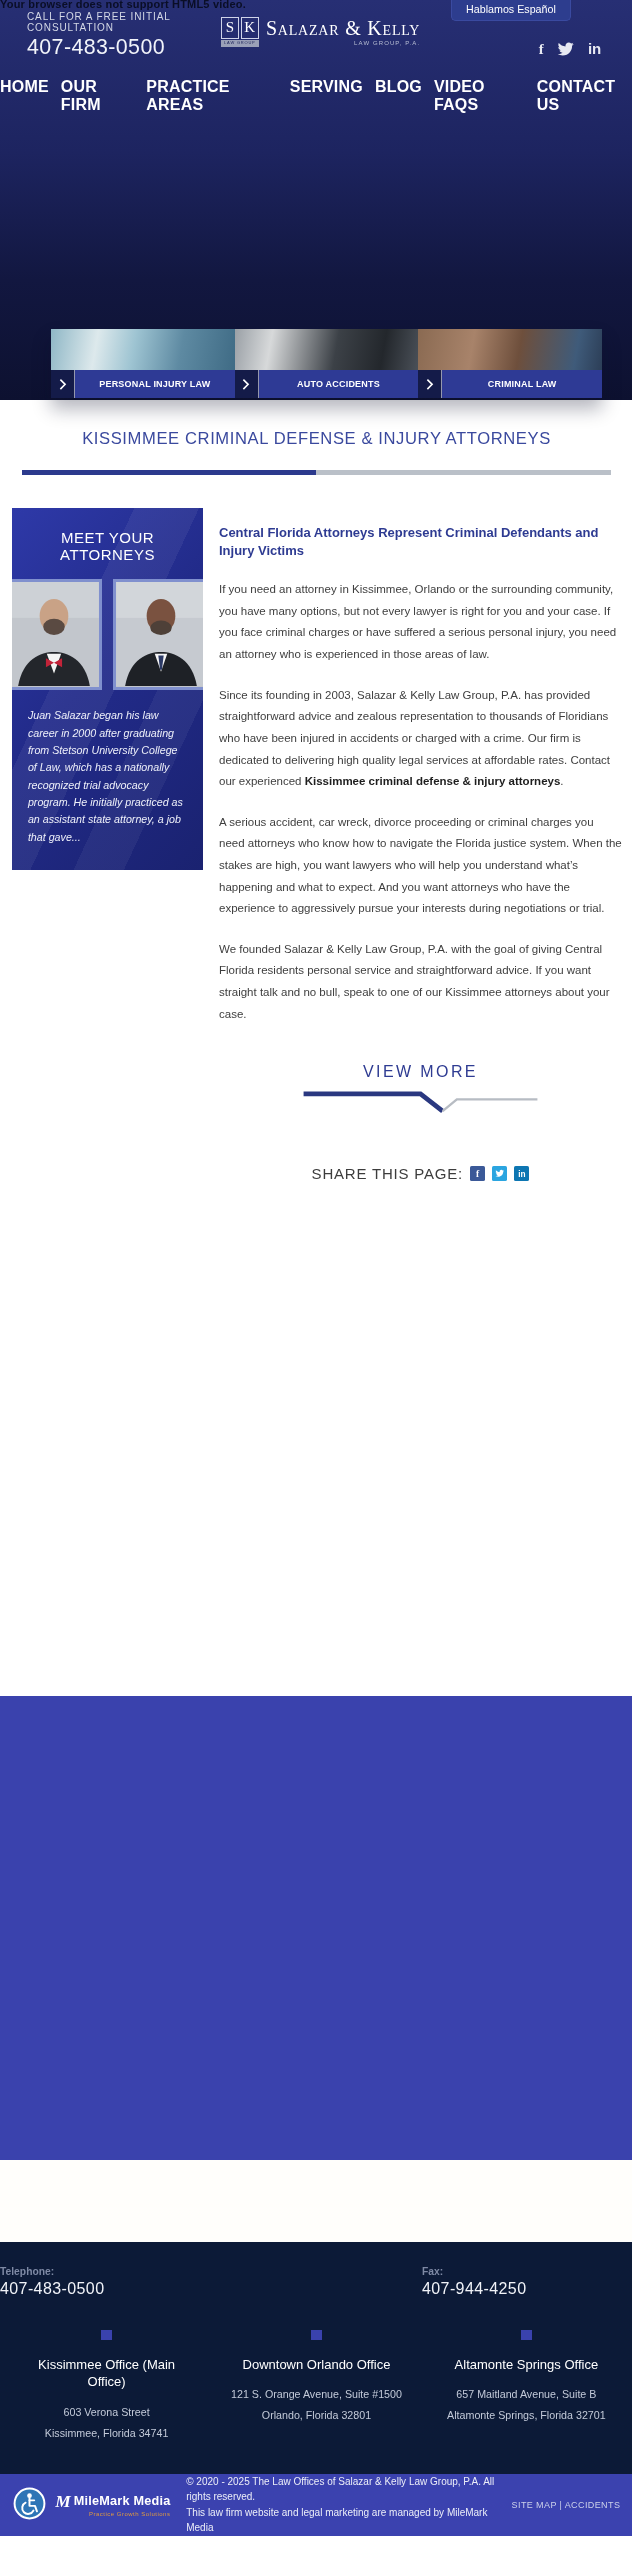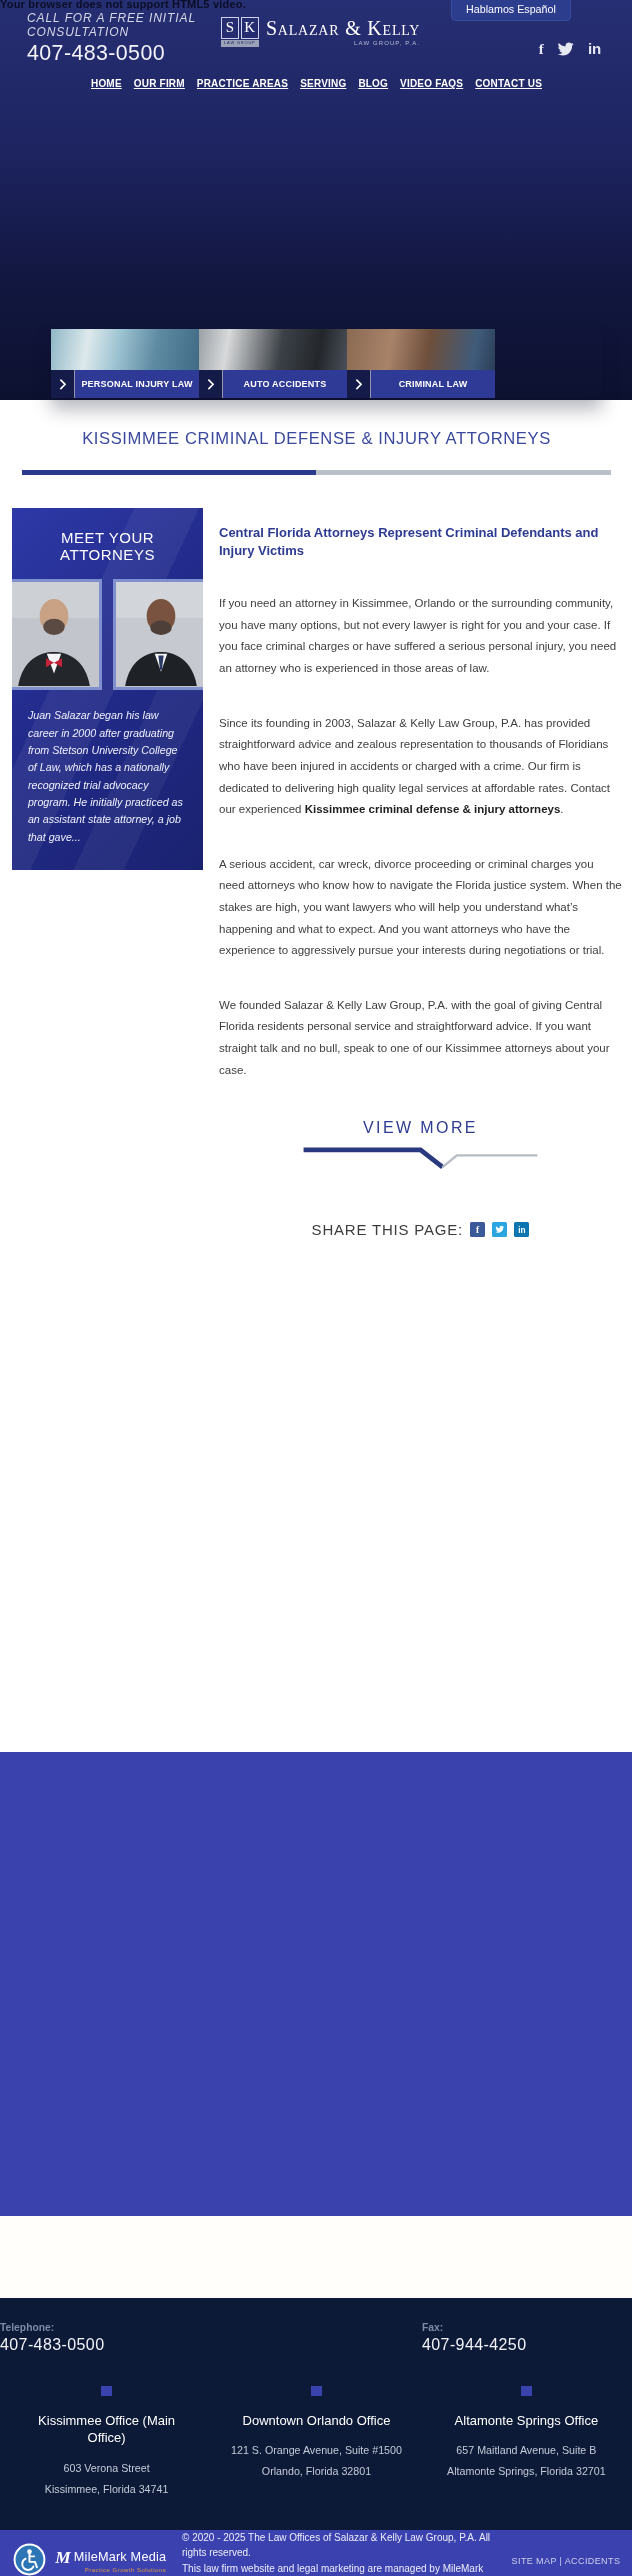--- a/index.html
+++ b/index.html
@@ -27,21 +27,21 @@
     position:absolute; top:0; right:62px;
     background:#2d3d8e; color:#fff; border:0.8px solid #3a4aa0; border-top:none;
     font-size:10.7px; padding:3.2px 14.2px 4.7px; border-radius:0 0 4.7px 4.7px; cursor:pointer;
   }
   .header-row {
     position:absolute; top:11px; left:0; right:0;
     display:flex; justify-content:space-between; align-items:flex-start;
     padding:0 27px;
   }
   .contact-block { width:174px; }
-  .call-label { font-size:12px; letter-spacing:0.9px; color:#d4d8e6;font-style:italic; }
+  .call-label { font-size:10px; letter-spacing:0.9px; color:#d4d8e6; }
   .phone-big { font-size:21.4px; font-weight:300; color:#f2f4fa; margin-top:2.4px; letter-spacing:0.4px; }
 
   .logo { display:flex; align-items:center; gap:7.1px; margin-top:6.3px; }
   .sk-boxes { display:flex; flex-direction:column; align-items:center; }
   .sk-row { display:flex; gap:1.6px; }
   .sk-box {
     width:18px; height:21.4px; border:0.8px solid #cfd3e8;
     display:flex; align-items:center; justify-content:center;
     font-family:"Liberation Serif", serif; font-size:15px; color:#fff;
   }
@@ -58,29 +58,29 @@
   .social-row { display:flex; gap:13.4px; margin-top:30px; padding-right:4.7px; }
   .social-glyph { color:#e7e9f2; font-size:15px; font-weight:bold; cursor:pointer;
     font-family:"Liberation Serif", serif; line-height:16px; }
   .social-glyph.sans { font-family:"Liberation Sans", sans-serif; }
   .social-row svg { cursor:pointer; }
 
   .nav-row {
     position:absolute; top:78px; left:0; right:0;
     display:flex; justify-content:center; gap:12px;
   }
-  .nav-item { color:#ffffff; font-size:10px; font-weight:bold; letter-spacing:0.2px; cursor:pointer;text-decoration:underline; }
+  .nav-item { color:#ffffff; font-size:16px; font-weight:bold; letter-spacing:0.2px; cursor:pointer; }
 
   
   .slider {
     position:absolute; left:51px; bottom:1.6px; width:551px;
     display:flex;
     box-shadow:0 11px 17.4px rgba(10,12,40,.30);
   }
-  .slide { width:148px; display:flex; flex-direction:column; }
+  .slide { width:184px; display:flex; flex-direction:column; }
   .slide-img { height:41px; }
   .img-injury   { background:linear-gradient(100deg,#8fb7c6 0%,#dde9ec 25%,#9ec4d2 45%,#5e8aa2 70%,#3f6b85 100%); }
   .img-auto     { background:linear-gradient(100deg,#9aa0a6 0%,#d7d9da 20%,#3c4147 55%,#23272c 80%,#4a5058 100%); }
   .img-criminal { background:linear-gradient(100deg,#8a6a52 0%,#a8836a 30%,#6e4f3c 55%,#3f5b7a 85%,#2c3e57 100%); }
   .slide-bar { height:28.5px; background:#2e3a95; display:flex; align-items:center; }
   .chev-btn {
     width:24px; height:28.5px; background:#141b49; flex-shrink:0;
     display:flex; align-items:center; justify-content:center;
     border-right:0.8px solid rgba(255,255,255,.55); cursor:pointer;
   }
@@ -116,21 +116,21 @@
   .photos { display:flex; justify-content:center; gap:10.3px; margin-top:16px; position:relative; z-index:1; }
   .photo { width:97px; height:111px; border:3.2px solid #8090ce; background:#c2c6cc; }
   .photo svg { display:block; }
   .sidebar-bio {
     margin:17.4px 3.2px 0; font-style:italic; font-size:10.7px; line-height:1.62;
     color:#eef0fa; position:relative; z-index:1;
   }
 
   .content { flex:1; padding-right:1.6px; }
   .content-heading { margin:16px 0 16px; color:#2e3b92; font-size:13px; font-weight:bold; line-height:1.38; }
-  .content p { margin:33px 0; color:#3e3e3e; font-size:11.5px; line-height:1.88; }
+  .content p { margin:19px 0; color:#3e3e3e; font-size:11.5px; line-height:1.88; }
   .content p strong { color:#1e1e1e; }
 
   .view-more-wrap { margin-top:38px; text-align:center; }
   .view-more-link {
     color:#2e3b92; font-size:16px; letter-spacing:2.4px; text-decoration:none; cursor:pointer;
   }
   .view-more-flourish { display:block; margin:8px auto 0; }
 
   .share-row { margin-top:49px; display:flex; justify-content:center; align-items:center; gap:7.1px; }
   .share-label { font-size:15px; color:#3c3c3c; letter-spacing:0.8px; }
@@ -158,21 +158,21 @@
   .office-addr { color:#c3cad9; font-size:10.7px; line-height:1.95; }
 
   .bottom-bar {
     background:#3b42af; height:62px;
     display:flex; align-items:center; gap:9.5px; padding:0 12.7px;
   }
   .access-icon { flex-shrink:0; cursor:pointer; }
   .milemark { display:flex; flex-direction:column; align-items:flex-end; flex-shrink:0; cursor:pointer; }
   .milemark-row { display:flex; align-items:center; gap:3.2px; }
   .milemark-m { font-family:"Liberation Serif", serif; font-style:italic; font-weight:bold; font-size:17.4px; color:#fff; line-height:1; }
-  .milemark-name { font-size:12.7px; font-weight:normal; color:#fff; letter-spacing:0.2px; }
+  .milemark-name { font-size:12.7px; font-weight:bold; color:#fff; letter-spacing:0.2px; }
   .milemark-tagline { font-size:6px; color:#e09a3e; letter-spacing:0.5px; margin-top:0.8px; }
   .copyright { flex:1; padding:0 6.3px; font-size:10px; line-height:1.55; color:#eceef8; max-width:348px; }
   .bottom-links { white-space:nowrap; font-size:9px; letter-spacing:0.4px; color:#ccd1ea; }
   .bottom-links span { cursor:pointer; }
 </style>
 </head>
 <body>
 
 <div class="hero-wrap">
   <div class="video-fallback">Your browser does not support HTML5 video.</div>

